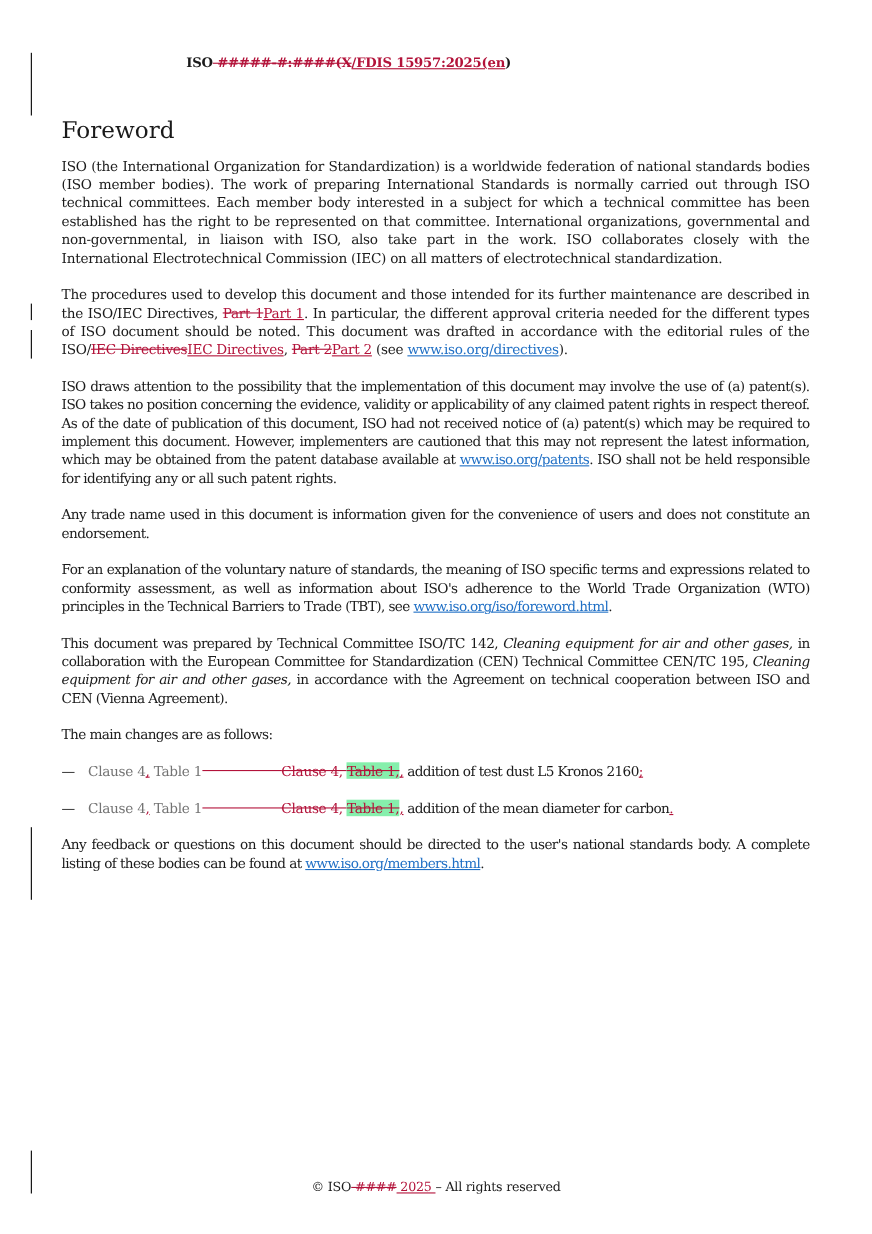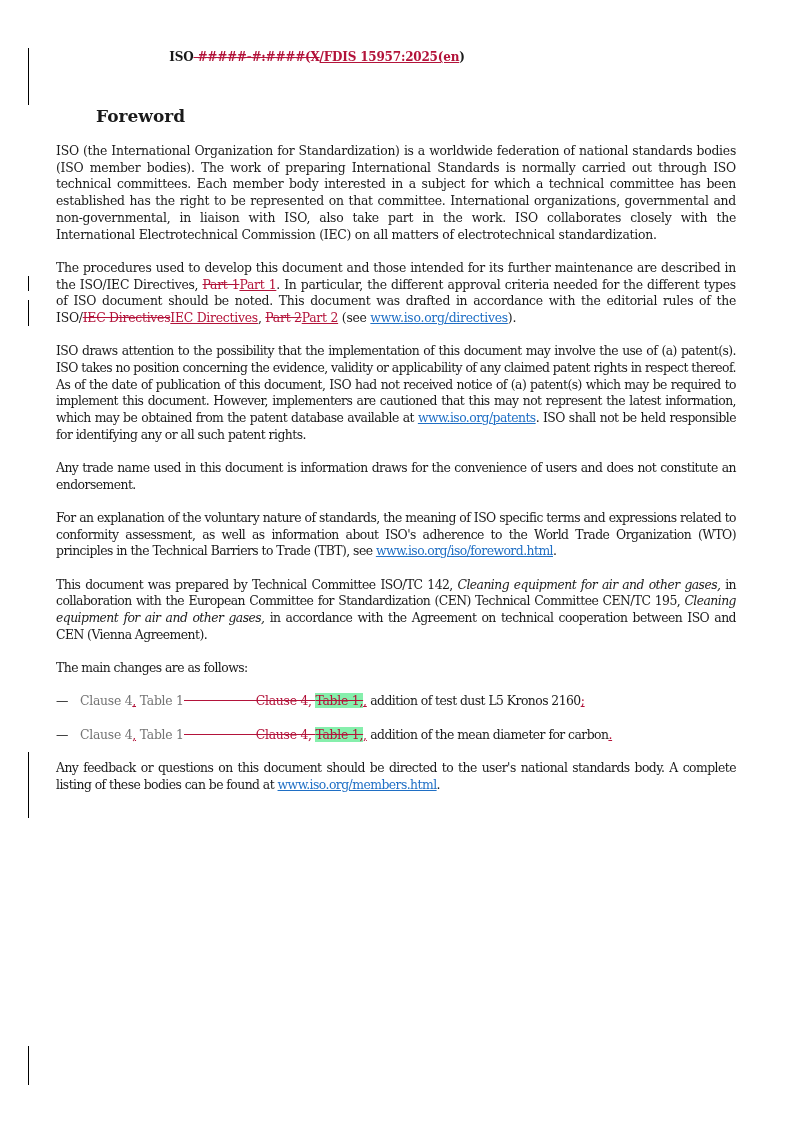--- a/index.html
+++ b/index.html
@@ -7,21 +7,21 @@
          font-family: "DejaVu Serif", "Liberation Serif", serif; color: #1a1a1a; }
   .page { position: absolute; left: 0; top: 0; width: 793px; height: 1122px; }
   .header { position: absolute; top: 50px; left: 0; width: 634px; text-align: center;
             font-size: 12px; font-weight: bold; letter-spacing: -0.2px; }
   .del { color: #b3133a; text-decoration: line-through; }
   .ins { color: #b3133a; text-decoration: underline; }
   .hl-del { color: #b3133a; text-decoration: line-through; background: #86efac; }
   .link { color: #1f6fc5; text-decoration: underline; }
   .ref { color: #737373; }
   .bar { position: absolute; left: 28px; width: 1.3px; background: #000; }
-  .title { position: absolute; left: 56px; top: 106px; font-size: 17px; font-weight: bold; margin-left: 40px; }
+  .title { position: absolute; left: 56px; top: 106px; font-size: 21px; font-weight: normal; }
   .body { position: absolute; left: 56px; width: 680px; top: 143px;
           font-size: 12.4px; line-height: 16.7px; letter-spacing: -0.25px; }
   .body p { margin: 0 0 16.6px 0; text-align: justify; }
   .cond { letter-spacing: -0.55px; }
   .li { display: flex; align-items: baseline; margin: 0 0 16.6px 0; white-space: nowrap; }
   .li .dash { width: 24px; flex: none; }
   .tabdel { display: inline-block; width: 72px; border-bottom: 1.3px solid #b3133a;
             transform: translateY(-4px); height: 0; }
   .footer { position: absolute; top: 1071px; left: 0; width: 793px; text-align: center;
             font-size: 11.5px; line-height: 16px; letter-spacing: -0.2px; }
@@ -43,21 +43,21 @@
 
   <div class="title">Foreword</div>
 
   <div class="body">
     <p>ISO (the International Organization for Standardization) is a worldwide federation of national standards bodies (ISO member bodies). The work of preparing International Standards is normally carried out through ISO technical committees. Each member body interested in a subject for which a technical committee has been established has the right to be represented on that committee. International organizations, governmental and non-governmental, in liaison with ISO, also take part in the work. ISO collaborates closely with the International Electrotechnical Commission (IEC) on all matters of electrotechnical standardization.</p>
 
     <p><span>The procedures used to develop this document and those intended for its further maintenance are described in the ISO/IEC Directives, </span><span class="del">Part 1</span><span class="ins">Part 1</span><span>. In particular, the different approval criteria needed for the different types of ISO document should be noted. This document was drafted in accordance with the editorial rules of the ISO/</span><span class="del">IEC Directives</span><span class="ins">IEC Directives</span><span>, </span><span class="del">Part 2</span><span class="ins">Part 2</span><span> (see </span><a class="link">www.iso.org/directives</a><span>).</span></p>
 
     <p class="cond"><span>ISO draws attention to the possibility that the implementation of this document may involve the use of (a) patent(s). ISO takes no position concerning the evidence, validity or applicability of any claimed patent rights in respect thereof. As of the date of publication of this document, ISO had not received notice of (a) patent(s) which may be required to implement this document. However, implementers are cautioned that this may not represent the latest information, which may be obtained from the patent database available at </span><a class="link">www.iso.org/patents</a><span>. ISO shall not be held responsible for identifying any or all such patent rights.</span></p>
 
-    <p class="cond">Any trade name used in this document is information draws for the convenience of users and does not constitute an endorsement.</p>
+    <p class="cond">Any trade name used in this document is information given for the convenience of users and does not constitute an endorsement.</p>
 
     <p class="cond"><span>For an explanation of the voluntary nature of standards, the meaning of ISO specific terms and expressions related to conformity assessment, as well as information about ISO's adherence to the World Trade Organization (WTO) principles in the Technical Barriers to Trade (TBT), see </span><a class="link">www.iso.org/iso/foreword.html</a><span>.</span></p>
 
     <p class="cond"><span>This document was prepared by Technical Committee ISO/TC 142, </span><em>Cleaning equipment for air and other gases,</em><span> in collaboration with the European Committee for Standardization (CEN) Technical Committee CEN/TC 195, </span><em>Cleaning equipment for air and other gases,</em><span> in accordance with the Agreement on technical cooperation between ISO and CEN (Vienna Agreement).</span></p>
 
 
     <p class="cond">The main changes are as follows:</p>
 
     <div class="li">
       <span class="dash">—</span>
@@ -70,14 +70,15 @@
       <span class="dash">—</span>
       <span>
         <a class="ref">Clause 4</a><span class="ins">,</span><a class="ref"> Table 1</a><span class="tabdel"></span><span class="del">Clause 4, </span><span class="hl-del">Table 1,</span><span class="ins">,</span><span class="cond"> addition of the mean diameter for carbon</span><span class="ins">.</span>
       </span>
     </div>
 
     <p class="cond"><span>Any feedback or questions on this document should be directed to the user's national standards body. A complete listing of these bodies can be found at </span><a class="link">www.iso.org/members.html</a><span>.</span></p>
   </div>
 
   <div class="footer">
+    <div><span>© ISO</span><span class="del"> ####</span><span class="ins"> 2025 </span><span>– All rights reserved</span></div>
   </div>
 </div>
 
 </body></html>

